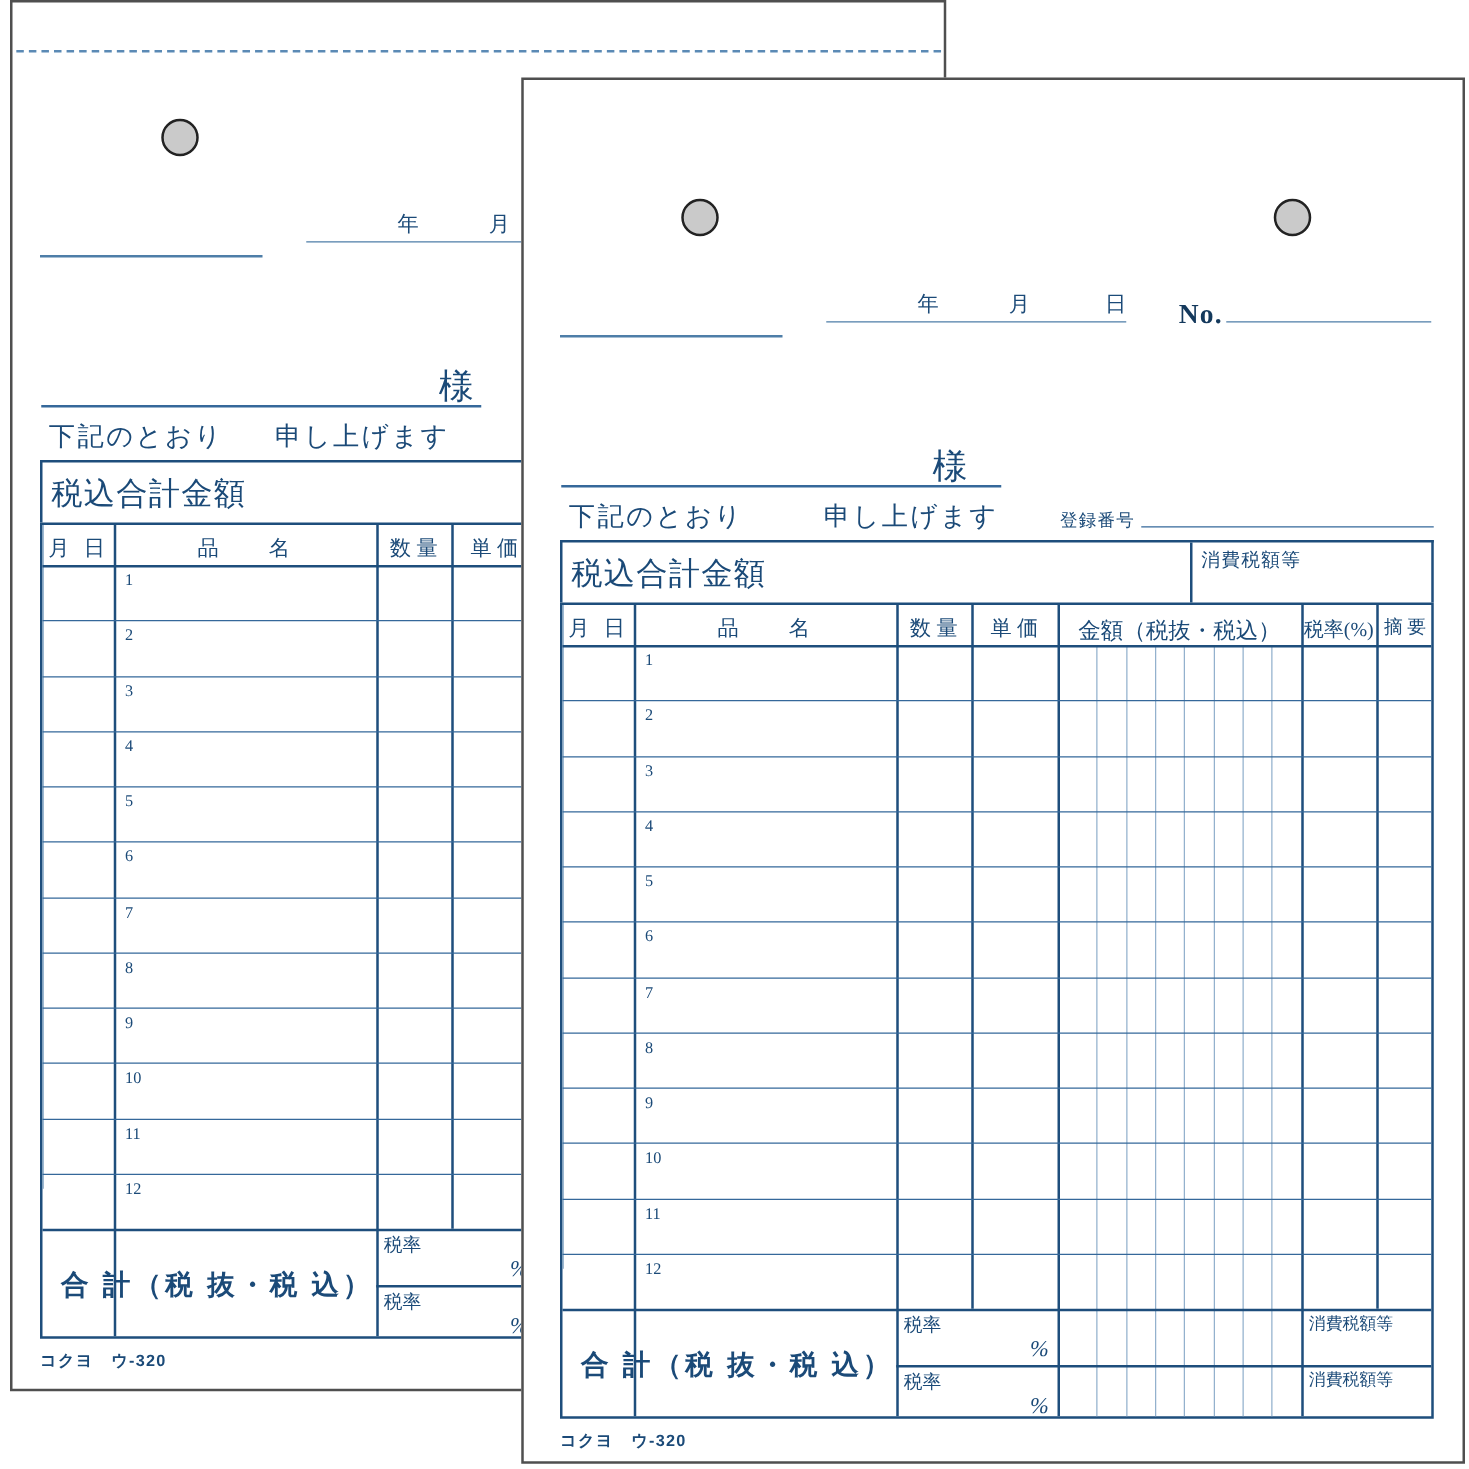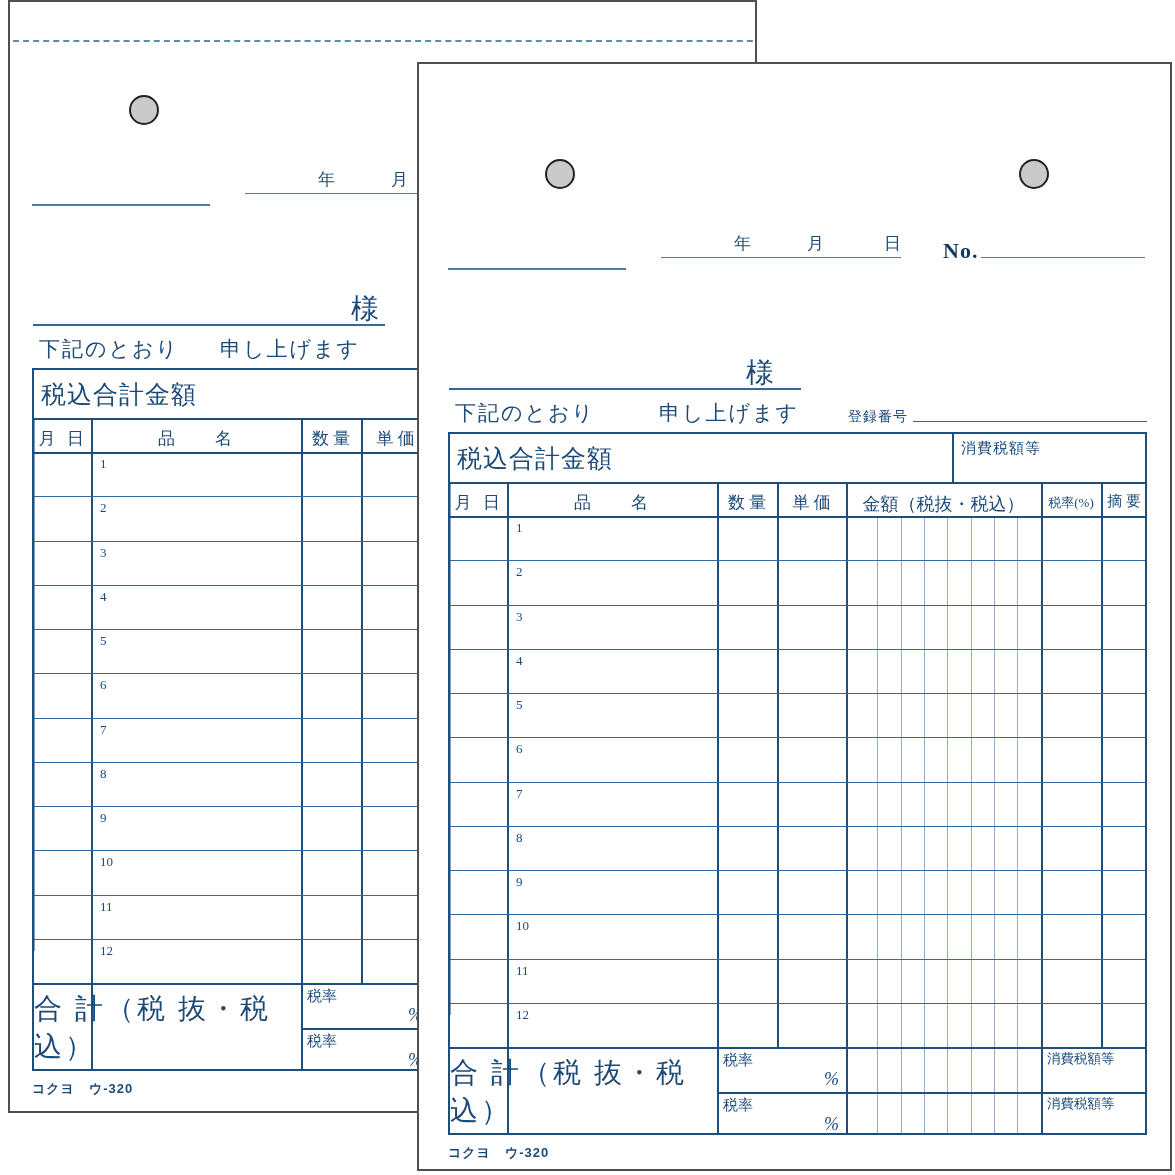--- a/index.html
+++ b/index.html
@@ -61,27 +61,27 @@
   .hl-header{top:32px;}
   .hl-footer{top:563px;}
   .hl-fmid{top:608px;left:267px;height:1.5px;}
   .th{position:absolute;text-align:center;font-size:17px;letter-spacing:2px;}
   .th-month{left:0;width:26px;top:7px;letter-spacing:0;}
   .th-day{left:26px;width:31px;top:7px;letter-spacing:0;}
   .th-item{left:57px;width:210px;top:7px;}
   .th-qty{left:267px;width:60px;top:7px;letter-spacing:0;}
   .th-unit{left:327px;width:69px;top:7px;letter-spacing:0;}
   .th-amount{left:396px;width:195px;top:8px;font-size:18px;letter-spacing:0;}
-  .th-rate{left:591px;width:60px;top:10px;font-size:13px;letter-spacing:0;}
+  .th-rate{left:591px;width:60px;top:10px;font-size:16px;letter-spacing:0;}
   .th-note{left:651px;width:46px;top:8px;font-size:15px;letter-spacing:0;}
   .row{position:absolute;left:0;right:0;height:44px;}
   .row-line{position:absolute;left:0;right:0;height:1px;background:#35689a;}
   .row-num{position:absolute;left:66px;top:4px;font-size:13px;}
   .tf-total{position:absolute;left:0;top:563px;width:280px;height:90px;display:flex;
-            align-items:center;justify-content:center;font-size:28px;letter-spacing:3px;}
+            align-items:center;justify-content:center;font-size:22px;letter-spacing:3px;font-weight:bold;}
   .tf-rate1{left:273px;top:567px;font-size:15px;}
   .tf-rate2{left:273px;top:612px;font-size:15px;}
   .tf-pct{left:267px;width:122px;text-align:right;font-size:18px;font-style:italic;}
   .tf-pct1{top:585px;}
   .tf-pct2{top:630px;}
   .tf-ctax1{left:597px;top:566px;font-size:13.5px;}
   .tf-ctax2{left:597px;top:611px;font-size:13.5px;}
 
   .t-brand{left:29px;top:1080px;font-size:13px;font-weight:bold;
            font-family:"Liberation Sans","DejaVu Sans",sans-serif;letter-spacing:1px;}

